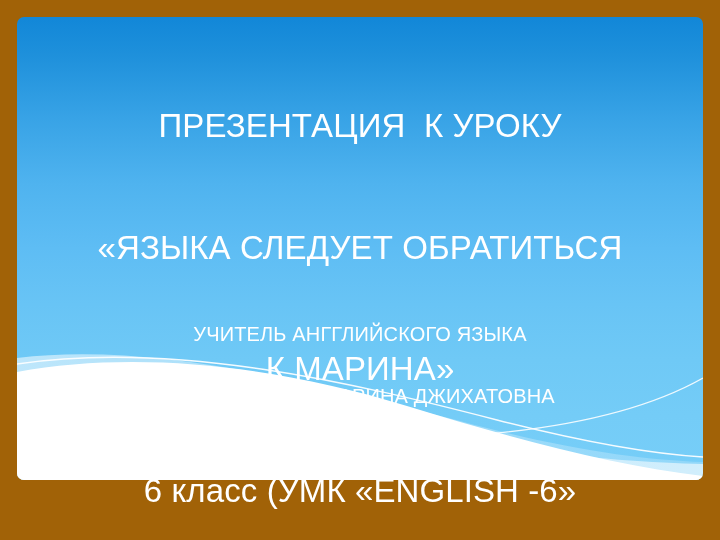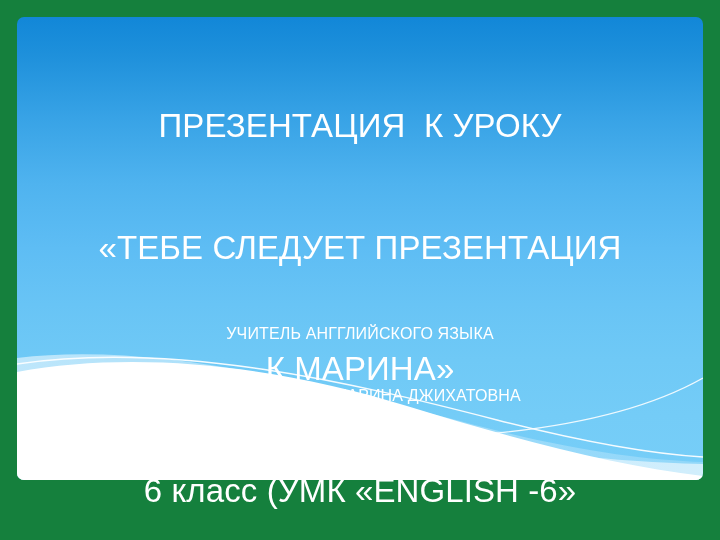--- a/index.html
+++ b/index.html
@@ -10,21 +10,21 @@
     height: 540px;
     overflow: hidden;
     background: #ffffff;
     font-family: "Liberation Sans", sans-serif;
   }
 
   .slide {
     position: relative;
     width: 720px;
     height: 540px;
-    background: #15803d;
+    background: #a16207;
     overflow: hidden;
   }
 
   
   .slide-bg {
     position: absolute;
     left: 17px;
     top: 17px;
     width: 686px;
     height: 463px;
@@ -76,21 +76,21 @@
   }
   .title-block .tline { display: block; }
 
   .subtitle-block {
     position: absolute;
     left: 0;
     top: 266px;
     width: 686px;
     text-align: center;
     color: #ffffff;
-    font-size: 16px;
+    font-size: 20px;
     line-height: 20.5px;
     font-weight: 400;
     letter-spacing: 0.15px;
     white-space: pre;
   }
   .subtitle-block .sline { display: block; }
 </style>
 </head>
 <body>
 
@@ -123,25 +123,25 @@
 
         <path d="M 0,92 C 120,70 260,86 390,126 C 500,160 600,186 686,196 L 686,200 L 0,200 Z" fill="#ffffff"></path>
       </svg>
     </div>
   </div>
 
   <div class="text-layer">
 
     <div class="title-block">
       <span class="tline">ПРЕЗЕНТАЦИЯ  К УРОКУ</span>
-      <span class="tline">«ТЕБЕ СЛЕДУЕТ ПРЕЗЕНТАЦИЯ</span>
+      <span class="tline">«ЯЗЫКА СЛЕДУЕТ ОБРАТИТЬСЯ</span>
       <span class="tline">К МАРИНА»</span>
       <span class="tline">6 класс (УМК «ENGLISH -6»</span>
       
     </div>
 
     <div class="subtitle-block">
       <span class="sline">УЧИТЕЛЬ АНГГЛИЙСКОГО ЯЗЫКА</span>
-      <span class="sline">КАЛЬМЕНТЬЕВА МАРИНА ДЖИХАТОВНА</span>
+      <span class="sline">ПРЕЗЕНТАЦИЯ МАРИНА ДЖИХАТОВНА</span>
     </div>
 
   </div>
 </div>
 
 </body></html>

